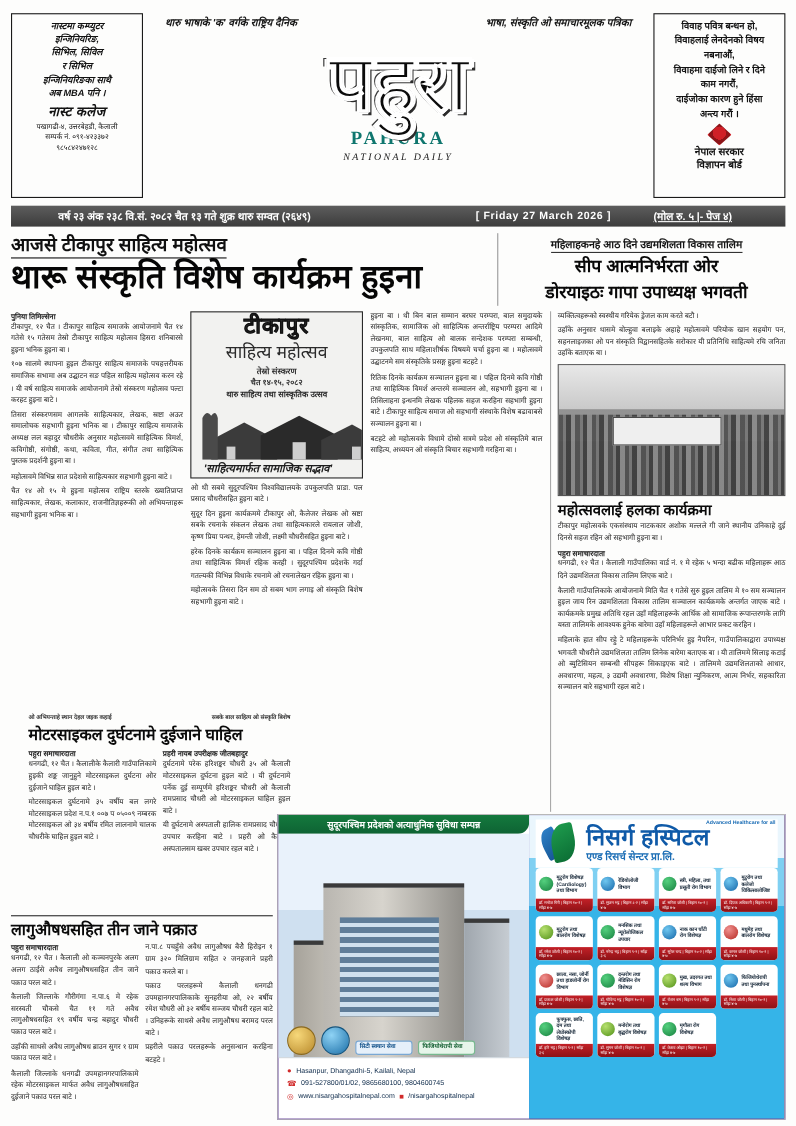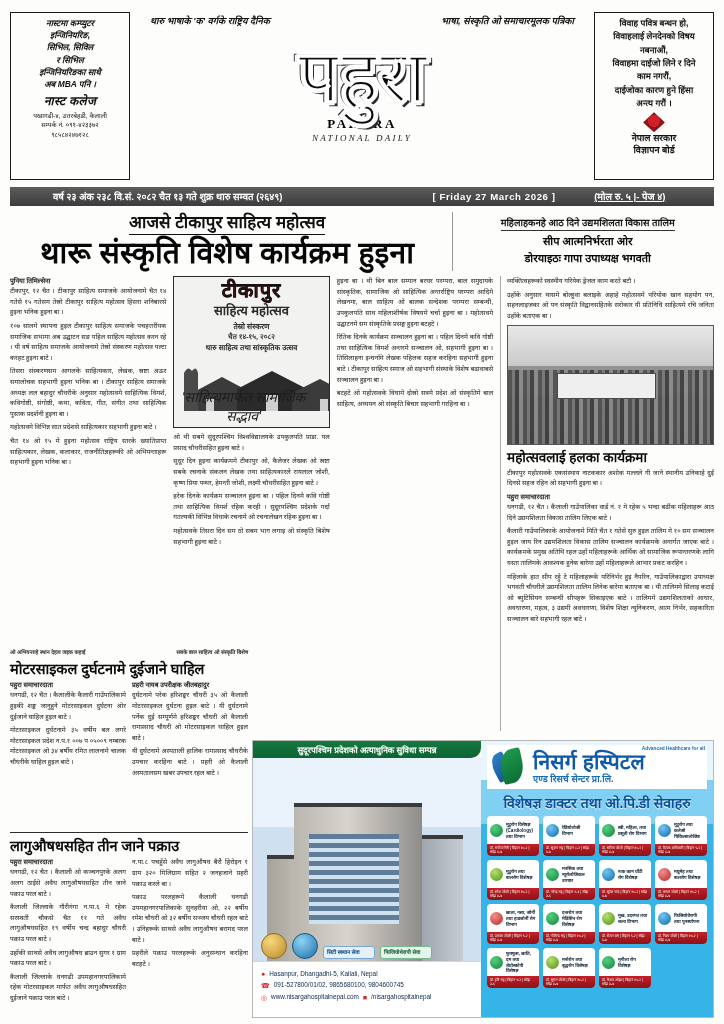--- a/index.html
+++ b/index.html
@@ -86,22 +86,22 @@
     content: "";
     position: absolute;
     left: 2%; right: 2%; top: 6px; height: 9px;
     background: #0b0b0b;
     border-top: 2px solid #0b0b0b;
     z-index: -1;
   }
   .romanname {
     margin-top: 2px;
     font-family: "Liberation Serif", "DejaVu Serif", serif;
-    font-size: 13px; font-weight: bold; letter-spacing: 2.5px;
-    color: #000000;
+    font-size: 17px; font-weight: bold; letter-spacing: 2.5px;
+    color: #0f766e;
   }
   .romansub {
     font-family: "Liberation Serif", "DejaVu Serif", serif;
     font-size: 9px; letter-spacing: 2.2px; font-style: italic;
     color: #222; margin-top: 1px;
   }
 
   
   .infobar {
     margin-top: 7px;
@@ -113,38 +113,38 @@
     font-size: 9.6px;
     font-weight: bold;
     padding: 0 10px;
   }
   .infobar .left  { flex: 1.35; padding-left: 33px; }
   .infobar .mid   { flex: .75; text-align: right; letter-spacing: .6px; }
   .infobar .right { flex: .62; text-align: center; text-decoration: underline; }
 
   
   .headzone { display: flex; gap: 8px; margin-top: 6px; }
-  .head-left { flex: 1.72; text-align: center; }
+  .head-left { flex: 1.72; }
   .head-right { flex: 1; text-align: center; border-left: 1px solid #999; padding-left: 8px;}
 
   .kicker {
     font-size: 17px; font-weight: bold; color: #101010;
     border-bottom: 1.6px solid #101010; display: inline-block;
     padding-bottom: 1px; line-height: 1.25;
   }
   .bighead {
     font-size: 30px; font-weight: bold; color: #060606;
     line-height: 1.2; margin-top: 0; letter-spacing: .2px;
   }
   .kicker-sm {
     font-size: 9.6px; font-weight: bold; color: #151515;
     border-bottom: 1px solid #333; display:inline-block; padding-bottom:1px;
   }
   .head-r-title {
-    font-size: 11px; font-weight: bold; color: #090909;
+    font-size: 16px; font-weight: bold; color: #090909;
     line-height: 1.3; margin-top: 3px;
   }
 
   
   .body-grid {
     display: flex;
     gap: 7px;
     margin-top: 5px;
     height: 455px;
   }
@@ -171,34 +171,34 @@
     border: 1.2px solid #2a2a2a;
     background: #f2f2f0;
     padding: 3px;
     text-align: center;
     margin: 0 0 4px 0;
     height: 152px;
     position: relative;
     overflow: hidden;
   }
   .fest-title {
-    font-size: 20px; font-weight: bold; color: #b91c1c;
+    font-size: 20px; font-weight: bold; color: #404040;
     letter-spacing: 1px; line-height: 1;
     -webkit-text-stroke: .6px #111;
   }
-  .fest-sub  { font-size: 13px; font-weight: bold; color: #2a2a2a; margin-top: 1px;}
+  .fest-sub  { font-size: 16px; font-weight: normal; color: #2a2a2a; margin-top: 1px;}
   .fest-ed   { font-size: 7.6px; font-weight: bold; color: #333; margin-top: 2px;}
   .fest-date { font-size: 7.2px; font-weight: bold; color: #333;}
   .fest-tag  { font-size: 7.4px; font-weight: bold; color: #2b2b2b; margin-top: 1px;}
   .fest-house {
     position: absolute; left: 8px; right: 8px; bottom: 16px; height: 48px;
   }
   .fest-slogan {
     position:absolute; left:0; right:16px; bottom: 2px;
-    font-size: 14px; font-weight: normal; color: #1d1d1d; font-style: italic;
+    font-size: 10px; font-weight: bold; color: #1d1d1d; font-style: italic;
   }
 
   
   .photo {
     width: 100%; height: 120px;
     background:
       linear-gradient(180deg, #d9d9d9 0%, #bdbdbd 26%, #8f8f8f 27%, #9c9c9c 58%, #777 59%, #6d6d6d 100%);
     border: 1px solid #555;
     position: relative;
     overflow: hidden;
@@ -446,21 +446,21 @@
       </div>
       <div class="sechead small">महोत्सवलाई हलका कार्यक्रमा</div>
       <p class="para">टीकापुर महोत्सवके एकसंस्थाय नाटककार अशोक मल्लले गी जाने स्थानीय उनिकाहे दुई दिनसे सहज रहिन ओ सहभागी हुइना बा ।</p>
       <div class="byline">पहुरा समाचारदाता</div>
       <p class="para">धनगढी, १२ चैत । कैलाली गाउँपालिका वार्ड नं. १ मे रहेक ५ भन्दा बढीक महिलाहरू आठ दिने उद्यमशिलता विकास तालिम लिएक बाटे ।</p>
       <p class="para">कैलारी गाउँपालिकाके आयोजनामे मिति चैत १ गतेसे सुरु हुइल तालिम मे १० सम सञ्चालन हुइल जाय रिन उद्यमशिलता विकास तालिम सञ्चालन कार्यक्रमके अन्तर्गत जाएक बाटे । कार्यक्रमके प्रमुख अतिथि रहल उहाँ महिलाहरूके आर्थिक ओ सामाजिक रूपान्तरणके लागि यस्ता तालिमके आवश्यक हुनेक बारेमा उहाँ महिलाहरूले आभार प्रकट करहिन ।</p>
       <p class="para">महिलाके हात सीप रहेु टे महिलाहरूके परिनिर्भर हुइ नैपरिन, गाउँपालिकाद्वारा उपाध्यक्ष भगवती चौधरीले उद्यमशिलता तालिम लिनेक बारेमा बताएक बा । यी तालिममे सिलाइ कटाई ओ ब्युटिसियन सम्बन्धी सीपहरू सिकाइएक बाटे । तालिममे उद्यमशिलताको आधार, अवधारणा, महत्व, ३ उद्यमी अवधारणा, विशेष शिक्षा न्युनिकरण, आत्म निर्भर, सहकारिता सञ्चालन बारे सहभागी रहल बाटे ।</p>
     </div>
   </div>
 
-  <div style="position:absolute; left:10px; top:648px; width:238px;">
+  <div style="position:absolute; left:26px; top:648px; width:238px;">
     <div style="display:flex; justify-content:space-between; font-size:5.4px; font-weight:bold; color:#333;">
       <span>ओ अभियन्ताहे स्थान देहल जइक कहाई</span>
       <span>सबके बाल साहित्य ओ संस्कृति बिशेष</span>
     </div>
     <div class="sechead">मोटरसाइकल दुर्घटनामे दुईजाने घाहिल</div>
     <div style="display:flex; gap:6px;">
       <div style="flex:1;">
         <div class="byline">पहुरा समाचारदाता</div>
         <p class="para">धनगढी, १२ चैत । कैलालीके कैलारी गाउँपालिकामे हुइकी शङ्क जानुहुने मोटरसाइकल दुर्घटना ओर दुईजाने घाहिल हुइल बाटे ।</p>
         <p class="para">मोटरसाइकल दुर्घटनामे ३५ वर्षीय बल लगरे मोटरसाइकल प्रदेश न.प.१ ००७ प ०५००९ नम्बरक मोटरसाइकल ओ ३४ बर्षीय रमित लालनामे चालक चौधरीके घाहिल हुइल बाटे ।</p>
@@ -533,21 +533,20 @@
           <div class="lf2"></div>
           <div class="lf1"></div>
         </div>
         <div class="ad-brand-txt">
           <div class="ad-brand-name">निसर्ग हस्पिटल</div>
           <div class="ad-brand-sub">एण्ड रिसर्च सेन्टर प्रा.लि.</div>
         </div>
         <div class="ad-brand-en">Advanced Healthcare for all</div>
       </div>
 
-      <div class="ad-spec">विशेषज्ञ डाक्टर तथा ओ.पि.डी सेवाहरु</div>
 
       <div class="svc-grid">
         <div class="svc">
             <div class="svc-top">
               <span class="svc-ic"></span>
               <span class="svc-name">मुटुरोग विशेषज्ञ (Cardiology) तथा विभाग</span>
             </div>
             <div class="svc-doc">डाॅ. मनोज गिरी | बिहान १०-२ | साँझ ४-७</div>
           </div>
         <div class="svc">

